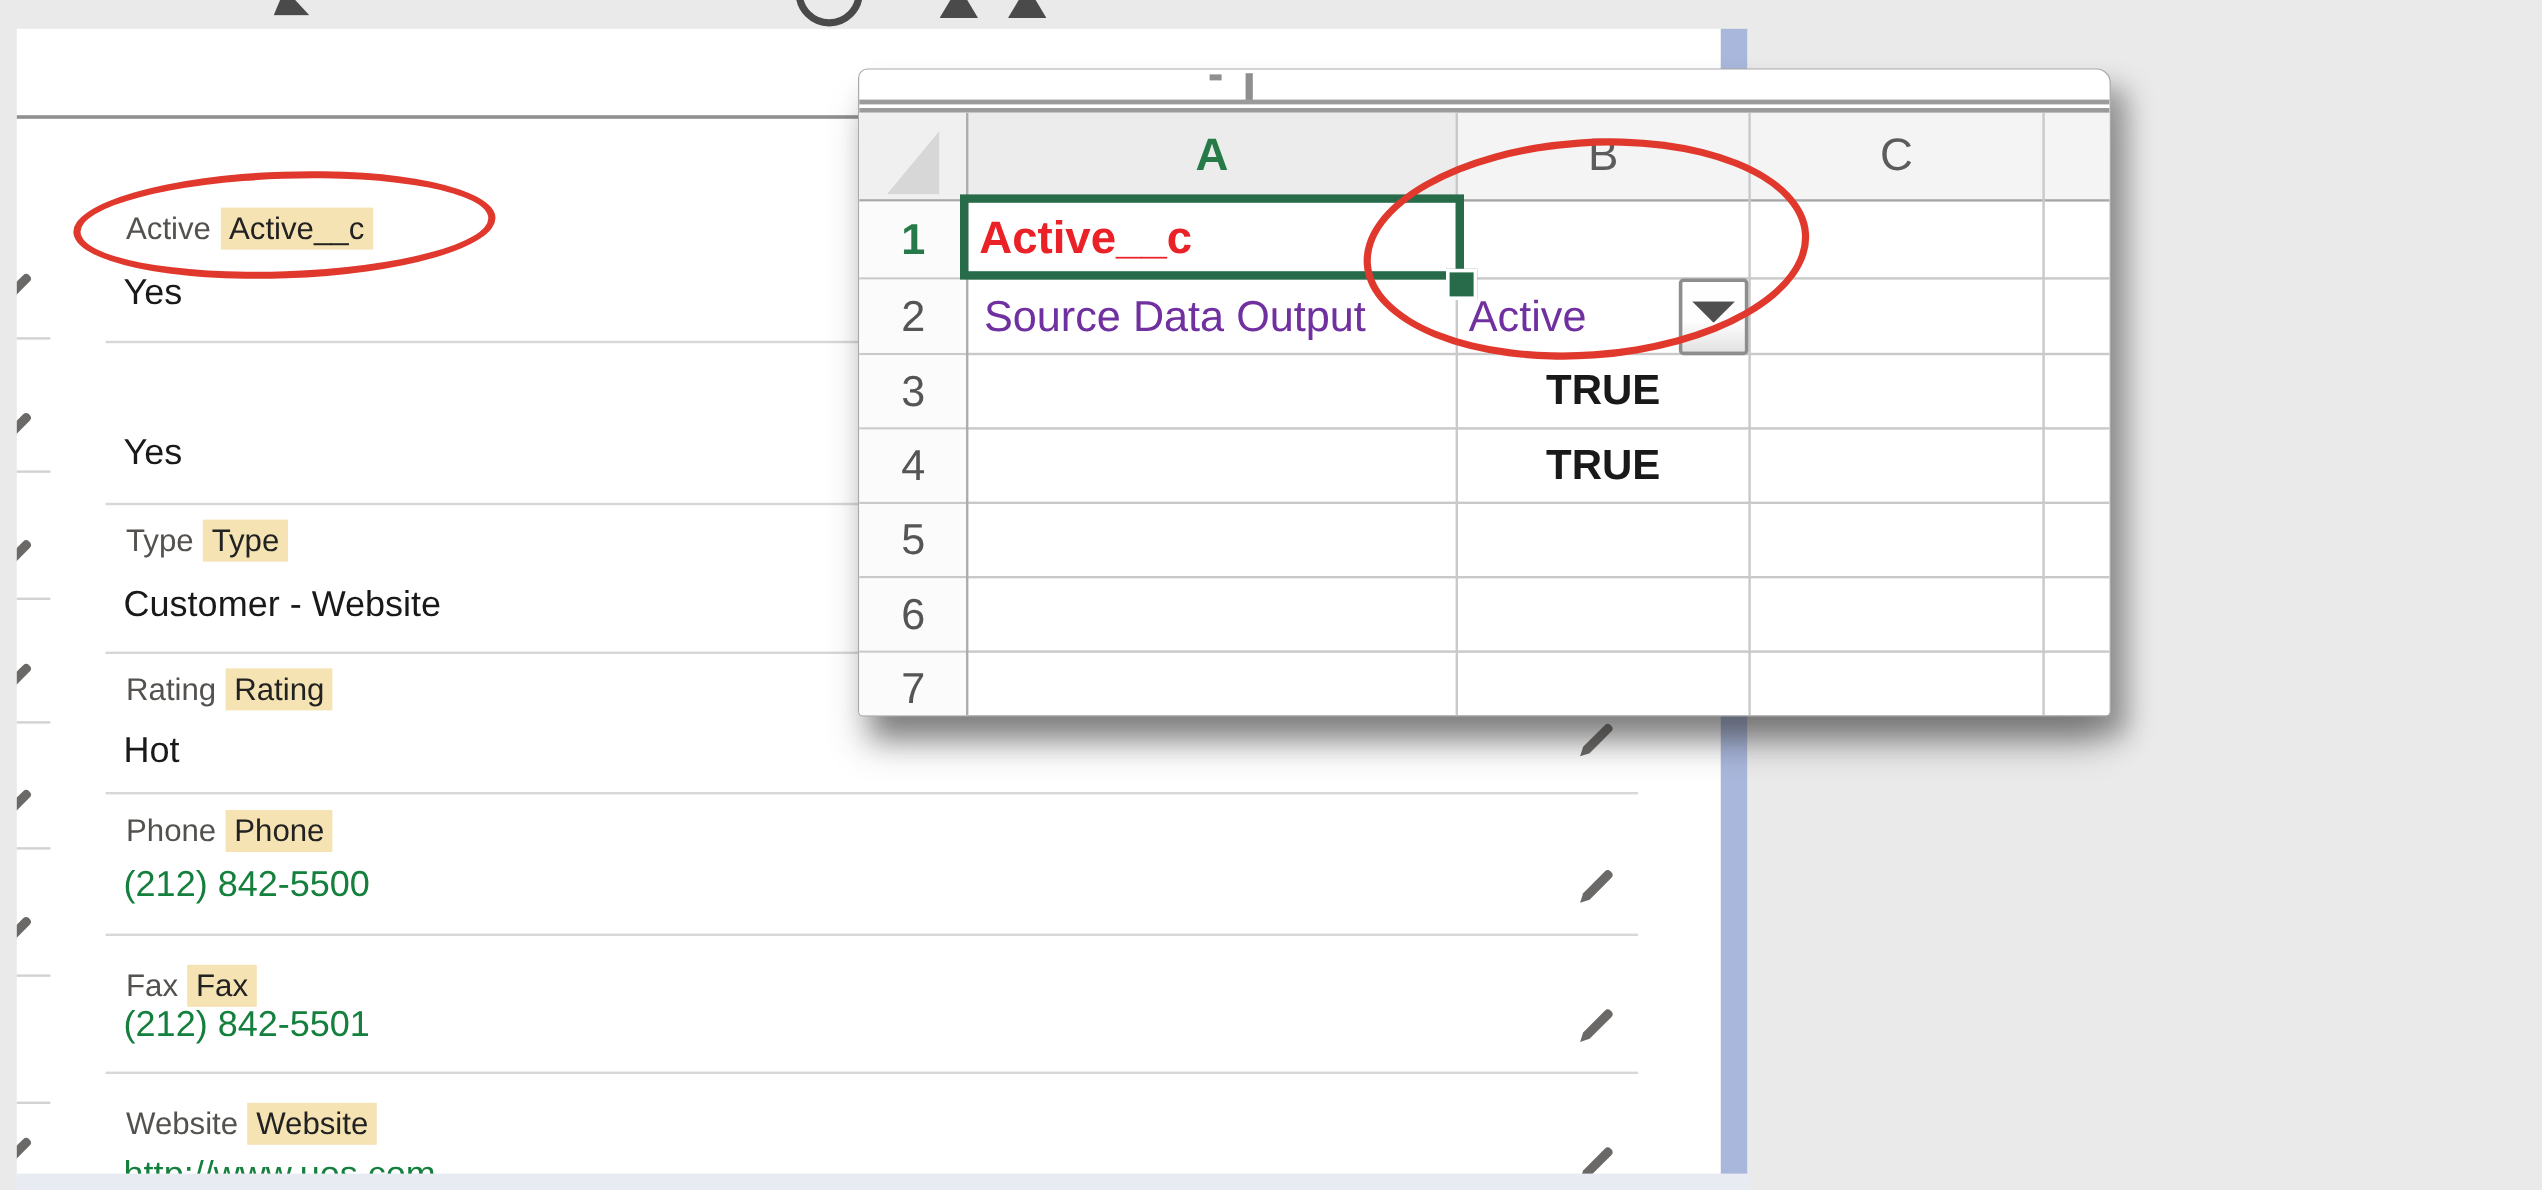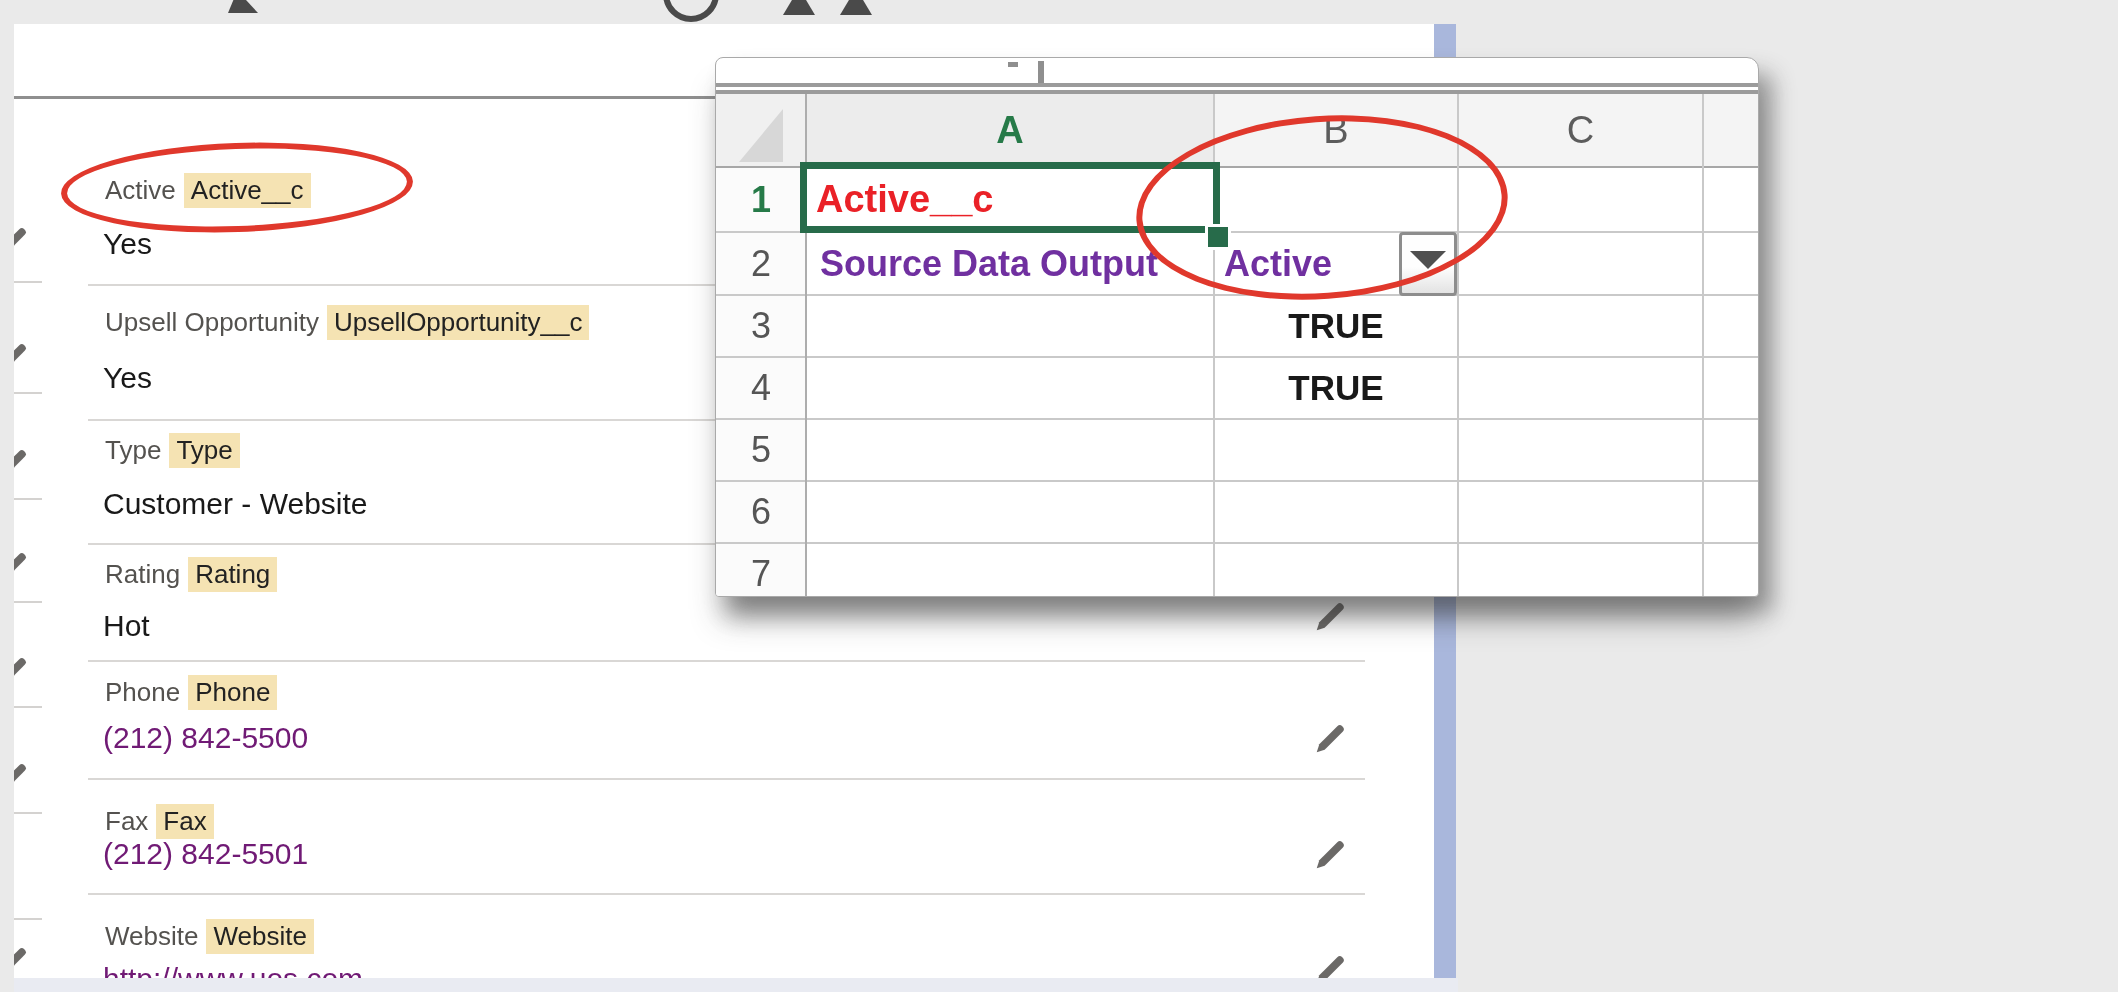--- a/index.html
+++ b/index.html
@@ -21,21 +21,21 @@
   
   #vscroll{position:absolute;left:1434px;top:24px;width:22px;height:956px;background:#a9b7dc;z-index:1;}
 
   
   #bottom-strip{position:absolute;left:14px;top:978px;width:1444px;height:14px;background:#e9ebf2;z-index:40;}
 
   
   .flabel{position:absolute;left:105px;font-size:26px;color:#54524f;white-space:nowrap;z-index:3;}
   .lapi{background:#f5e3b3;color:#222;padding:2px 7px 3px 7px;margin-left:8px;}
   .fvalue{position:absolute;left:103px;font-size:30px;color:#191919;white-space:nowrap;z-index:3;}
-  .fvalue.link{color:#701a75;}
+  .fvalue.link{color:#15803d;}
   .divider{position:absolute;left:88px;width:1277px;height:2px;background:#d9d7d5;z-index:3;}
   .stub{position:absolute;left:14px;width:28px;height:2px;background:#d4d2d0;z-index:3;}
 
   .pencil{position:absolute;z-index:4;}
   .pencil svg{display:block;}
   .lpencil{position:absolute;left:14px;width:20px;height:42px;overflow:hidden;z-index:3;}
   .lpencil svg{position:absolute;left:-20px;top:2px;}
 
   
   #sheet{position:absolute;left:715px;top:57px;width:1042px;height:538px;background:#fff;
@@ -51,21 +51,21 @@
   #corner-tri{position:absolute;left:23px;top:51px;width:44px;height:53px;background:#d7d7d7;
               clip-path:polygon(100% 0,100% 100%,0 100%);}
   .vline{position:absolute;top:36px;height:502px;width:2px;background:#c9c9c9;}
   #numcol-border{position:absolute;left:89px;top:36px;width:2px;height:502px;background:#adadad;}
   .srow{position:absolute;left:0;width:1042px;border-bottom:2px solid #c9c9c9;display:flex;}
   .num{width:90px;display:flex;align-items:center;justify-content:center;
        font-size:36px;color:#555;background:#fbfbfb;}
   .ca{width:408px;display:flex;align-items:center;padding-left:14px;box-sizing:border-box;}
   .cb{width:244px;display:flex;align-items:center;padding-left:10px;box-sizing:border-box;}
   .red{color:#ea2127;font-weight:700;font-size:38px;white-space:nowrap;}
-  .purple{color:#7030a0;font-weight:700;font-size:36px;white-space:nowrap;}
+  .purple{color:#7030a0;font-weight:400;font-size:36px;white-space:nowrap;}
   .boolcell{justify-content:center;padding-left:0;font-weight:700;font-size:35px;color:#191919;}
   .greennum{color:#267a48;font-weight:700;}
 
   #sel-border{position:absolute;left:84px;top:104px;width:420px;height:71px;
               border:7px solid #276b4a;box-sizing:border-box;background:transparent;}
   #fill-handle{position:absolute;left:489px;top:166px;width:20px;height:20px;background:#276b4a;
                border:3px solid #fff;box-sizing:content-box;}
   #b2-dropdown{position:absolute;left:683px;top:174px;width:58px;height:64px;border-radius:4px;
                border:3px solid #8d8d8d;box-sizing:border-box;
                background:linear-gradient(#fefefe 55%,#e3e3e3);display:flex;justify-content:center;}
@@ -136,23 +136,20 @@
   <div class="stub" style="top:706px"></div>
   <div class="stub" style="top:812px"></div>
   <div class="stub" style="top:918px"></div>
 
   <div class="flabel" style="top:175px">
     <span>Active</span><span class="lapi">Active__c</span>
   </div>
   <div class="fvalue" style="top:227px">Yes</div>
   <div class="divider" style="top:284px"></div>
 
-  <div class="flabel" style="top:307px">
-    <span>Upsell Opportunity</span><span class="lapi">UpsellOpportunity__c</span>
-  </div>
   <div class="fvalue" style="top:361px">Yes</div>
   <div class="divider" style="top:419px"></div>
 
   <div class="flabel" style="top:435px">
     <span>Type</span><span class="lapi">Type</span>
   </div>
   <div class="fvalue" style="top:487px">Customer - Website</div>
   <div class="divider" style="top:543px"></div>
 
   <div class="flabel" style="top:559px">

